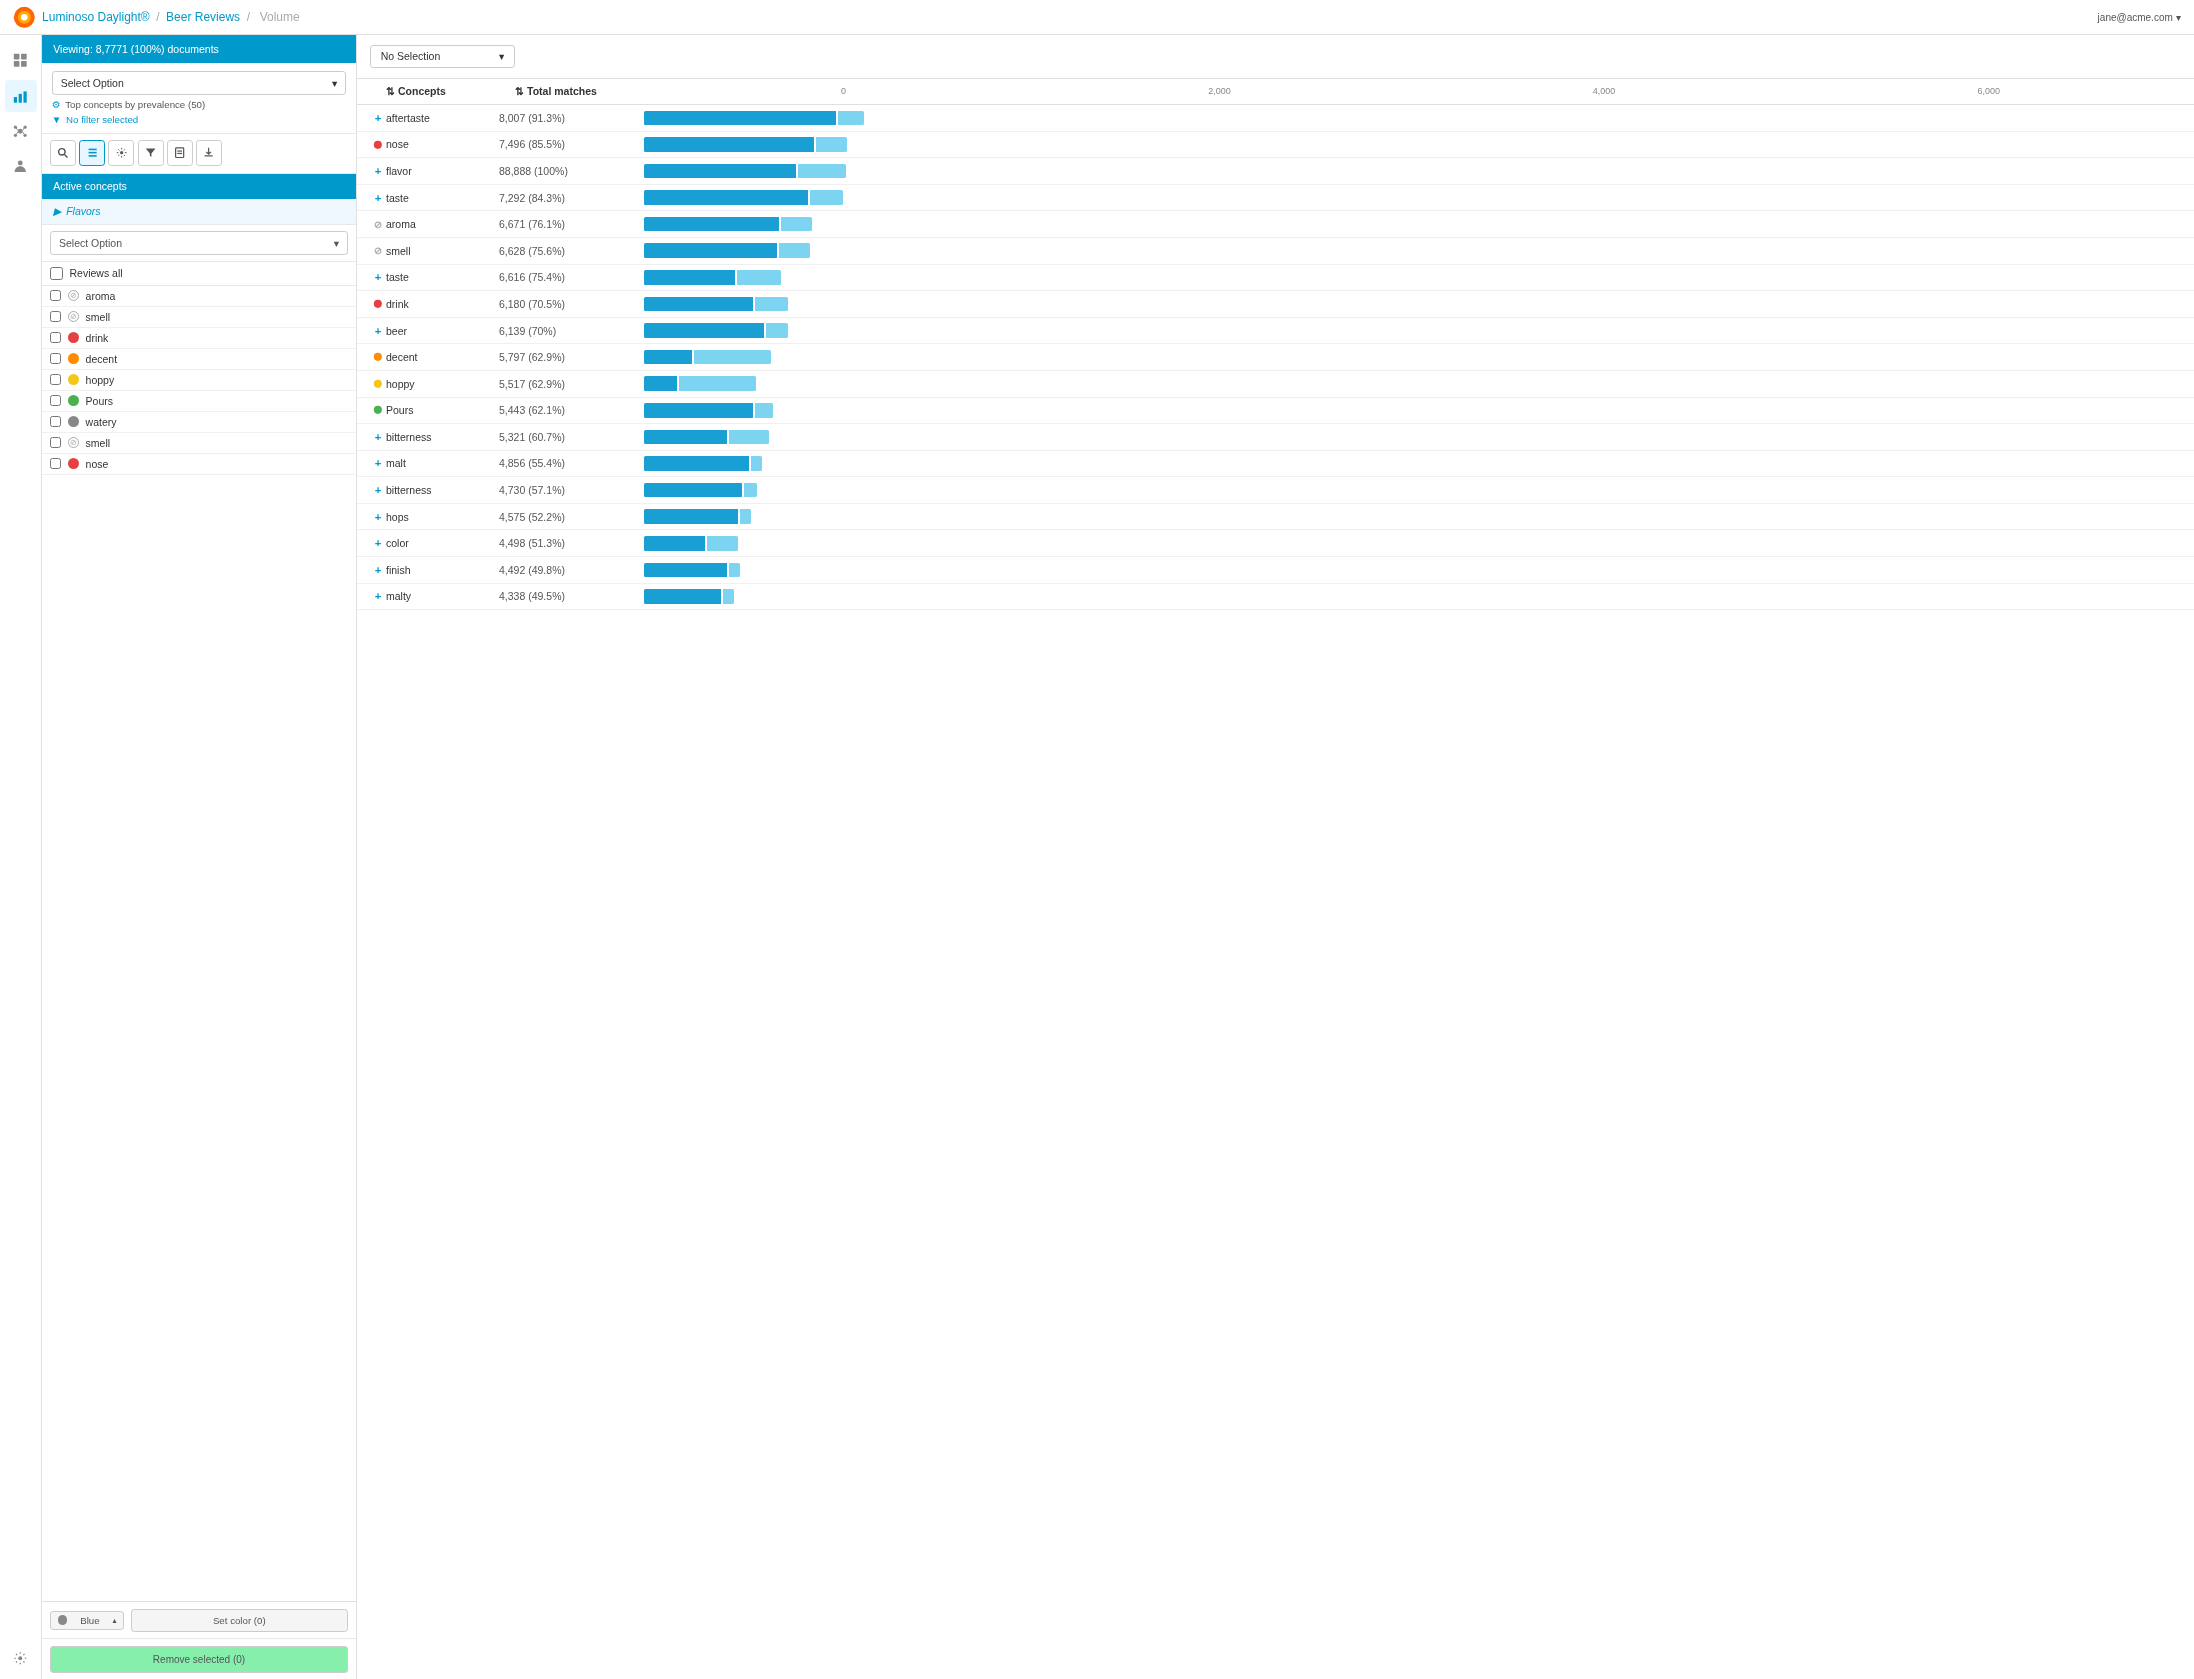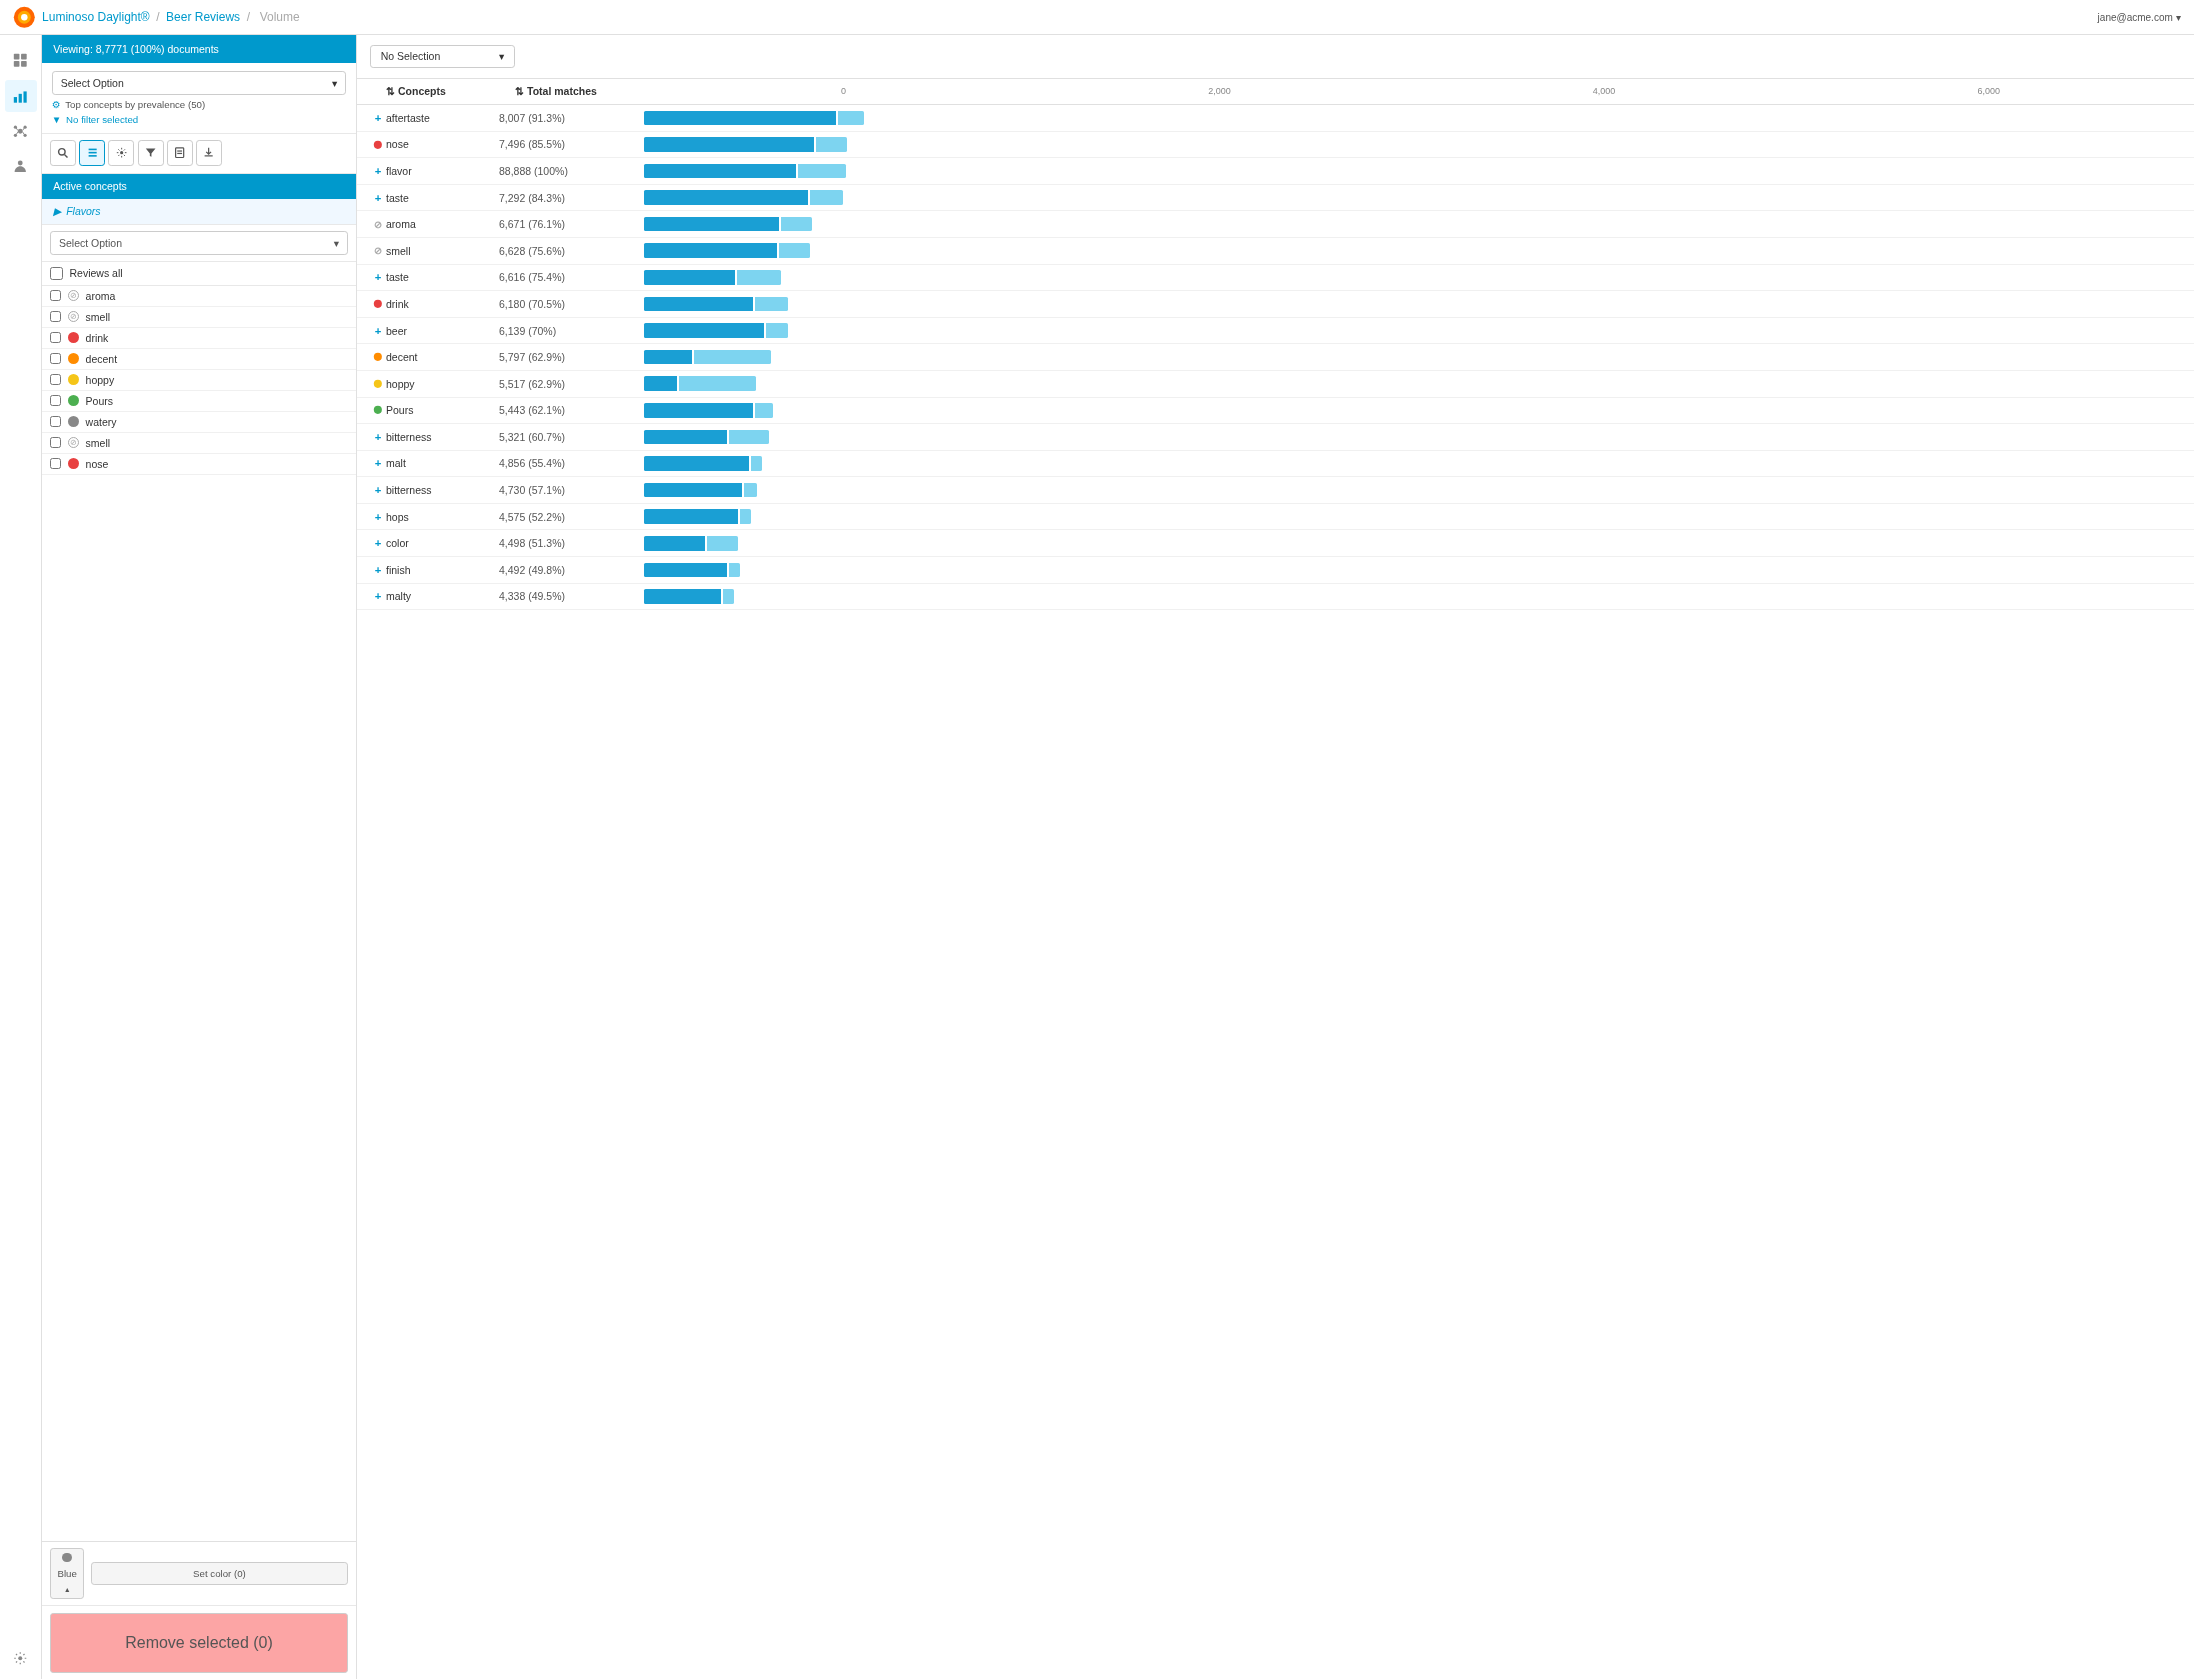--- a/index.html
+++ b/index.html
@@ -97,26 +97,26 @@
     
     .select-all-row {
       display: flex; align-items: center; gap: 6.5px; padding: 4.8px 8px;
       border-bottom: 0.8px solid #e8e8e8; cursor: pointer;
     }
     .select-all-label { font-size: 10.5px; color: #333; }
 
     
     .panel-bottom { border-top: 0.8px solid #e0e0e0; background: #fff; }
     .color-bar { display: flex; align-items: center; padding: 6.5px 8px; gap: 6.5px; border-bottom: 0.8px solid #e8e8e8; }
-    .color-indicator { display: flex; align-items: center; gap: 6px; background: #f5f5f5; border: 0.8px solid #ccc; border-radius: 3.2px; padding: 3.2px 6.5px; cursor: pointer; flex-direction: column; }
+    .color-indicator { display: flex; align-items: center; gap: 13px; background: #f5f5f5; border: 0.8px solid #ccc; border-radius: 3.2px; padding: 3.2px 6.5px; cursor: pointer; }
     .color-dot-gray { width: 9.7px; height: 9.7px; border-radius: 50%; background: #888; }
     .color-label { font-size: 9.7px; color: #555; }
     .chevron-up { font-size: 8px; color: #555; }
     .set-color-btn { flex: 1; padding: 4.8px 9.7px; border: 0.8px solid #ccc; border-radius: 3.2px; background: #f5f5f5; font-size: 9.7px; cursor: pointer; color: #555; text-align: center; }
-    .remove-btn { margin: 6.5px 8px; padding: 20px; border: 0.8px solid #ccc; border-radius: 3.2px; background: #fca5a5; font-size: 16px; cursor: pointer; color: #555; text-align: center; width: calc(100% - 16px); }
+    .remove-btn { margin: 6.5px 8px; padding: 7px; border: 0.8px solid #ccc; border-radius: 3.2px; background: #86efac; font-size: 10px; cursor: pointer; color: #555; text-align: center; width: calc(100% - 16px); }
 
     
     .main-content { flex: 1; display: flex; flex-direction: column; overflow: hidden; }
 
     
     .main-top-bar { padding: 9.7px 13px; background: #fff; border-bottom: 0.8px solid #e0e0e0; display: flex; align-items: center; gap: 6.5px; }
     .no-selection-dropdown {
       display: flex; align-items: center; gap: 6.5px; padding: 4.8px 9.7px;
       border: 0.8px solid #ccc; border-radius: 3.2px; background: #fff; cursor: pointer;
       font-size: 10.5px; color: #333; min-width: 145px; justify-content: space-between;

